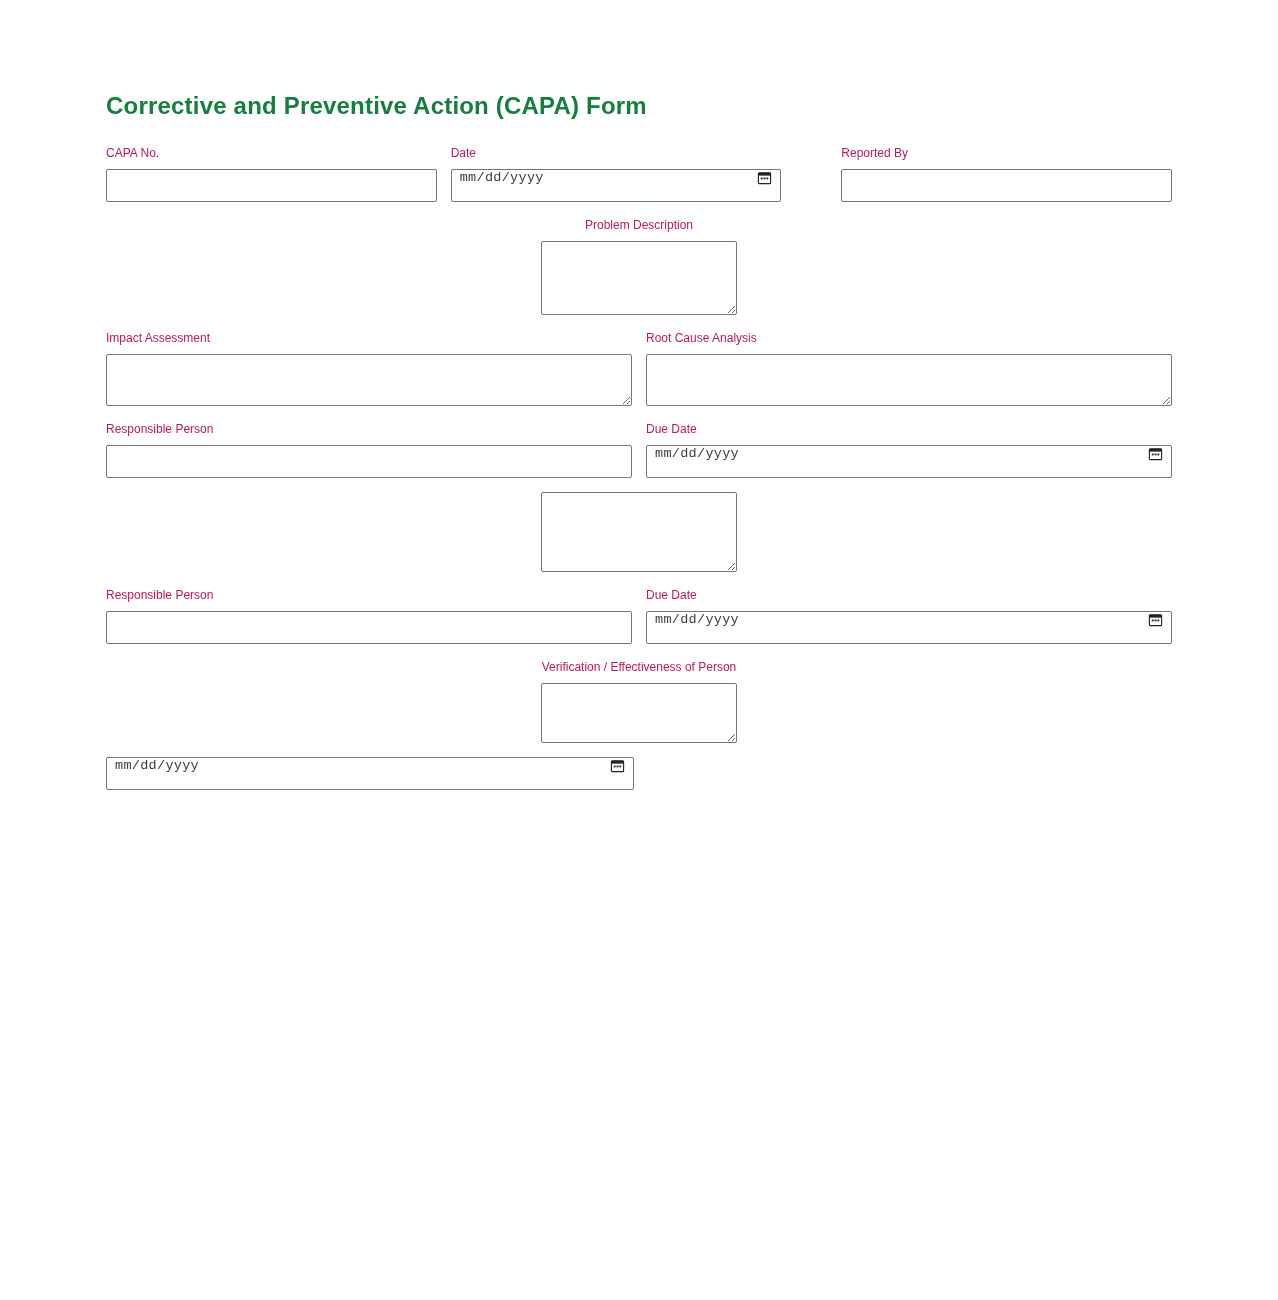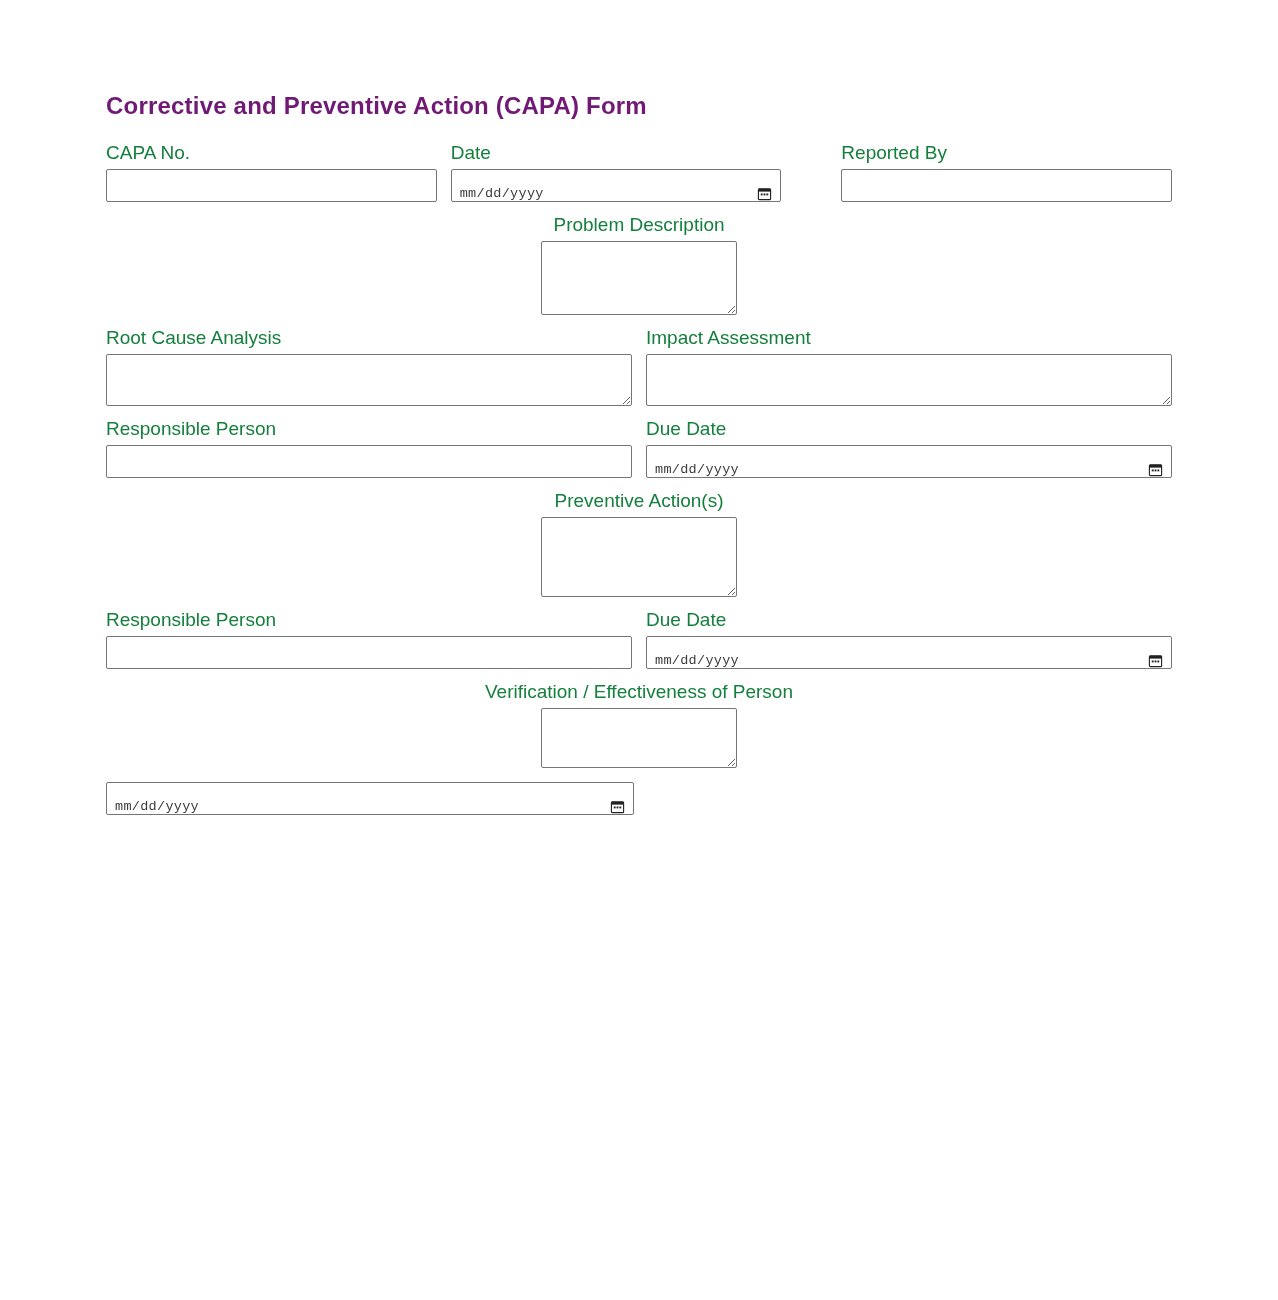--- a/index.html
+++ b/index.html
@@ -16,36 +16,36 @@
   }
   .page {
     padding: 92px 106px 0 106px;
     box-sizing: border-box;
   }
   h1.form-title {
     font-size: 24px;
     font-weight: bold;
     margin: 0 0 24px 0;
     letter-spacing: 0.2px;
-    color: #701a75;
+    color: #15803d;
   }
   .row {
     display: flex;
     gap: 14px;
     margin-bottom: 0;
   }
   .field {
     display: flex;
     flex-direction: column;
     margin-bottom: 14px;
   }
   .field > label {
-    font-size: 19px;
+    font-size: 12px;
     line-height: 18px;
-    color: #15803d;
+    color: #be185d;
     margin-bottom: 7px;
   }
   input.txt, input.date {
     box-sizing: border-box;
     height: 33px;
     border: 1px solid #767676;
     border-radius: 2px;
     background: #fff;
     font-family: "Liberation Sans", sans-serif;
     font-size: 14px;
@@ -73,21 +73,21 @@
     align-items: center;
   }
   .dateinput {
     box-sizing: border-box;
     width: 100%;
     height: 33px;
     border: 1px solid #767676;
     border-radius: 2px;
     background: #fff;
     display: flex;
-    align-items: flex-end;
+    align-items: flex-start;
     padding: 0 8px;
     justify-content: space-between;
   }
   .date-placeholder {
     font-family: "Liberation Mono", monospace;
     font-size: 13.5px;
     letter-spacing: 0.3px;
     color: #3d3d3d;
     user-select: none;
   }
@@ -142,28 +142,28 @@
       <input class="txt" type="text" value="" style="">
     </div>
   </div>
 
   <div class="field w-full">
     <label>Problem Description</label>
     <textarea class="ta ta-prob" style=""></textarea>
   </div>
 
   <div class="row">
+    <div class="field w-half-right">
+      <label>Impact Assessment</label>
+      <textarea class="ta ta-small" style=""></textarea>
+    </div>
     <div class="field w-half-left">
       <label>Root Cause Analysis</label>
       <textarea class="ta ta-small" style=""></textarea>
     </div>
-    <div class="field w-half-right">
-      <label>Impact Assessment</label>
-      <textarea class="ta ta-small" style=""></textarea>
-    </div>
   </div>
 
 
   <div class="row">
     <div class="field w-resp">
       <label>Responsible Person</label>
       <input class="txt" type="text" value="" style="">
     </div>
     <div class="field w-due">
       <label>Due Date</label>
@@ -176,21 +176,20 @@
             <rect x="4" y="8" width="2" height="2" fill="#222"></rect>
             <rect x="7" y="8" width="2" height="2" fill="#222"></rect>
             <rect x="10" y="8" width="2" height="2" fill="#222"></rect>
           </svg>
         </div>
       </div>
     </div>
   </div>
 
   <div class="field w-full">
-    <label>Preventive Action(s)</label>
     <textarea class="ta ta-prev" style=""></textarea>
   </div>
 
   <div class="row">
     <div class="field w-resp">
       <label>Responsible Person</label>
       <input class="txt" type="text" value="" style="">
     </div>
     <div class="field w-due">
       <label>Due Date</label>

